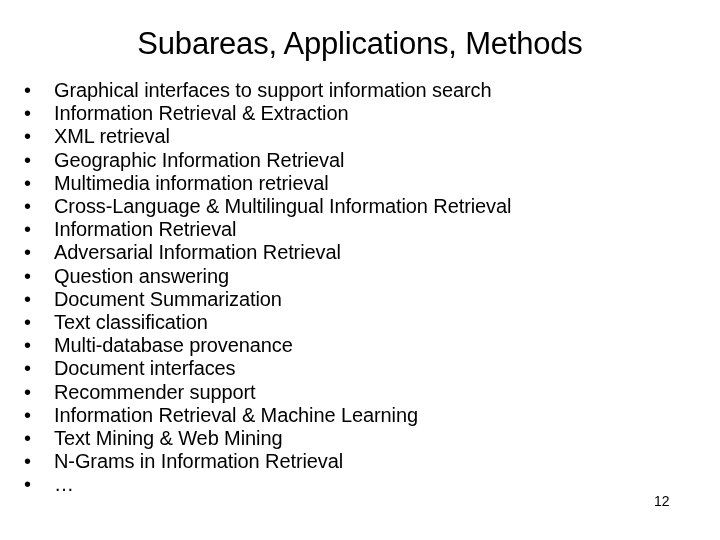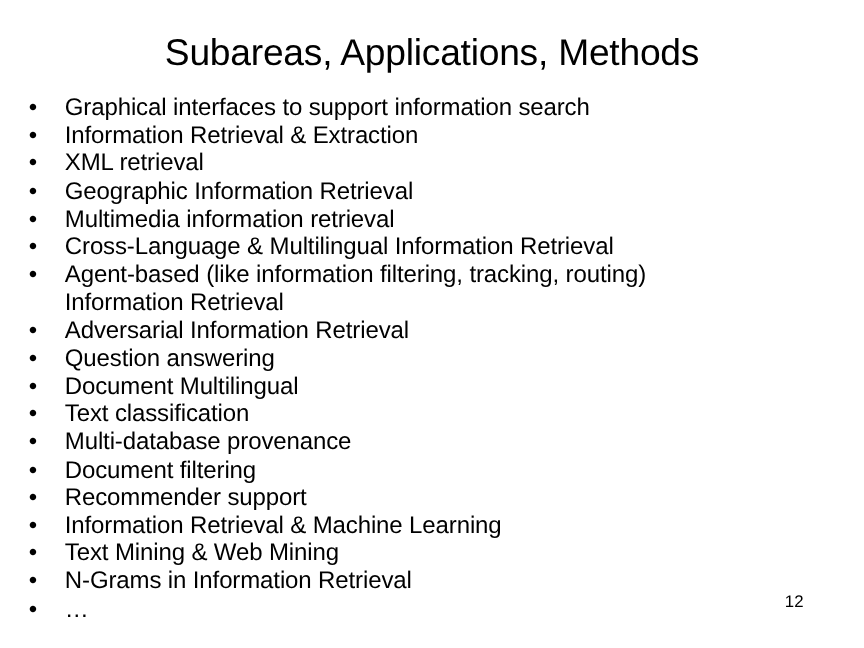--- a/index.html
+++ b/index.html
@@ -107,46 +107,45 @@
       <li class="bullet-item">
         <span class="bullet-marker">•</span>
         <span class="bullet-wrap">Multimedia information retrieval</span>
       </li>
       <li class="bullet-item">
         <span class="bullet-marker">•</span>
         <span class="bullet-wrap">Cross-Language &amp; Multilingual Information Retrieval</span>
       </li>
       <li class="bullet-item">
         <span class="bullet-marker">•</span>
-        <span class="bullet-wrap">Agent-based (like information filtering, tracking, routing)</span>
         <span class="bullet-wrap">Information Retrieval</span>
       </li>
       <li class="bullet-item">
         <span class="bullet-marker">•</span>
         <span class="bullet-wrap">Adversarial Information Retrieval</span>
       </li>
       <li class="bullet-item">
         <span class="bullet-marker">•</span>
         <span class="bullet-wrap">Question answering</span>
       </li>
       <li class="bullet-item">
         <span class="bullet-marker">•</span>
-        <span class="bullet-wrap">Document Multilingual</span>
+        <span class="bullet-wrap">Document Summarization</span>
       </li>
       <li class="bullet-item">
         <span class="bullet-marker">•</span>
         <span class="bullet-wrap">Text classification</span>
       </li>
       <li class="bullet-item">
         <span class="bullet-marker">•</span>
         <span class="bullet-wrap">Multi-database provenance</span>
       </li>
       <li class="bullet-item">
         <span class="bullet-marker">•</span>
-        <span class="bullet-wrap">Document filtering</span>
+        <span class="bullet-wrap">Document interfaces</span>
       </li>
       <li class="bullet-item">
         <span class="bullet-marker">•</span>
         <span class="bullet-wrap">Recommender support</span>
       </li>
       <li class="bullet-item">
         <span class="bullet-marker">•</span>
         <span class="bullet-wrap">Information Retrieval &amp; Machine Learning</span>
       </li>
       <li class="bullet-item">

